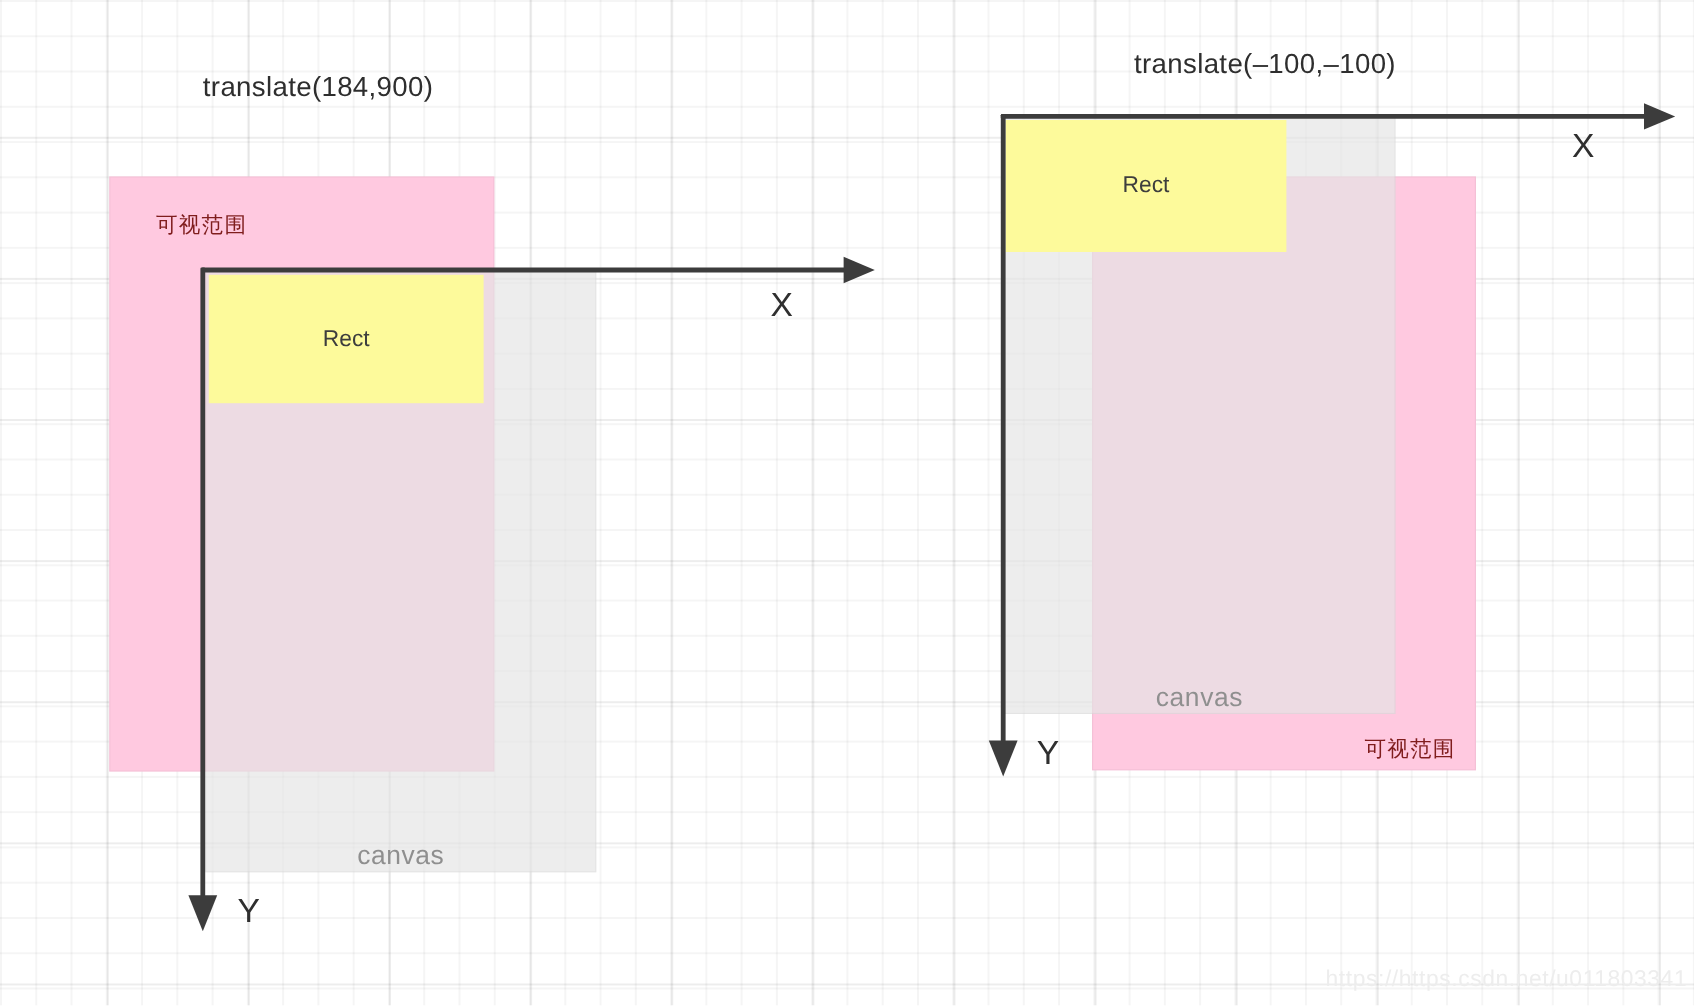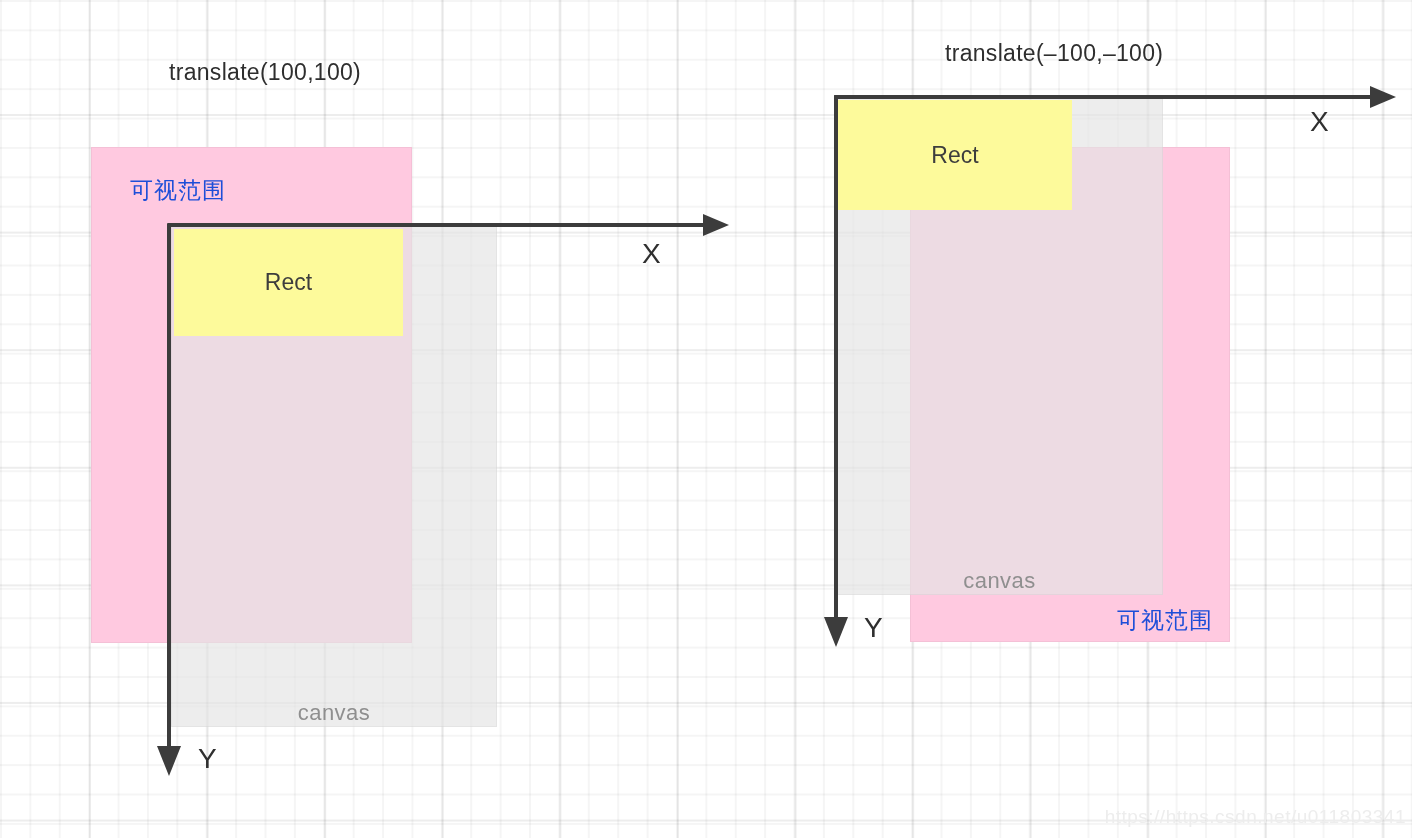--- a/index.html
+++ b/index.html
@@ -17,33 +17,33 @@
   }
   .title{
     position:absolute;font-size:23px;color:#2e2e2e;letter-spacing:0.3px;
     white-space:nowrap;z-index:6;
   }
   .viewport{
     position:absolute;background:var(--viewport-pink,#ffc9e0);
     border:1px solid rgba(0,0,0,0.045);box-sizing:border-box;z-index:1;
   }
   .viewport-label{
-    position:absolute;font-size:23px;color:#1d4ed8;white-space:nowrap;letter-spacing:1px;
+    position:absolute;font-size:18px;color:#7f1d1d;white-space:nowrap;letter-spacing:1px;
   }
   .canvasrect{
     position:absolute;background:var(--canvas-gray,rgba(228,228,228,0.66));
     border:1px solid rgba(0,0,0,0.035);box-sizing:border-box;z-index:2;
     display:flex;align-items:flex-end;justify-content:center;
   }
   .canvas-label{font-size:22px;color:#8f8f8f;letter-spacing:0.5px;}
   .rectbox{
     position:absolute;background:var(--rect-yellow,#fdfa9b);z-index:3;
     display:flex;align-items:center;justify-content:center;
   }
-  .rect-label{font-size:23px;color:#3d3d3d;}
+  .rect-label{font-size:19px;color:#3d3d3d;}
   .axis-line-x{position:absolute;height:4px;background:var(--axis,#3c3c3c);z-index:4;border-radius:1px;}
   .axis-line-y{position:absolute;width:4px;background:var(--axis,#3c3c3c);z-index:4;border-radius:1px;}
   .arrow-right{
     position:absolute;width:0;height:0;z-index:4;
     border-left:26px solid var(--axis,#3c3c3c);
     border-top:11px solid transparent;border-bottom:11px solid transparent;
   }
   .arrow-down{
     position:absolute;width:0;height:0;z-index:4;
     border-top:30px solid var(--axis,#3c3c3c);
@@ -54,21 +54,21 @@
     position:absolute;right:6px;top:806px;font-size:19px;color:#ededed;
     letter-spacing:0.5px;z-index:6;white-space:nowrap;
   }
 </style>
 </head>
 <body>
 
 <div class="stage">
 
   <div>
-    <div class="title" style="left:169px;top:59px">translate(100,100)</div>
+    <div class="title" style="left:169px;top:59px">translate(184,900)</div>
 
     <div class="viewport" style="left:91px;top:147px;width:321px;height:496px">
       <div class="viewport-label" style="left:38px;top:27px">可视范围</div>
     </div>
 
     <div class="canvasrect" style="left:171px;top:226px;width:326px;height:501px">
       <span class="canvas-label">canvas</span>
     </div>
 
     <div class="rectbox" style="left:174px;top:229px;width:229px;height:107px">

